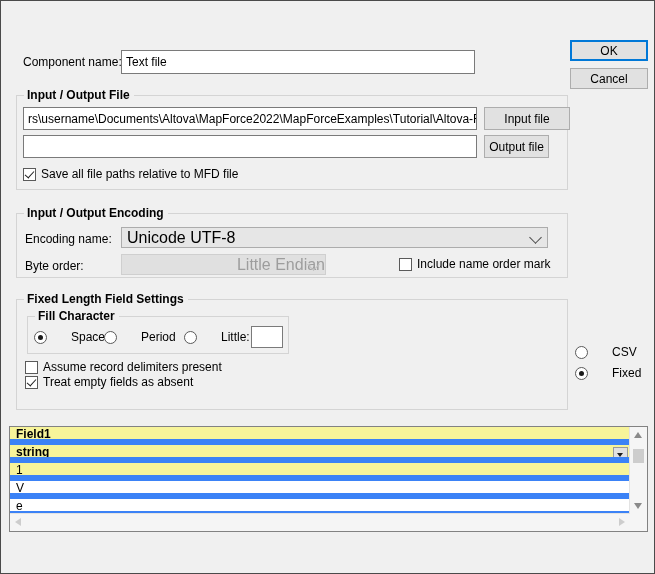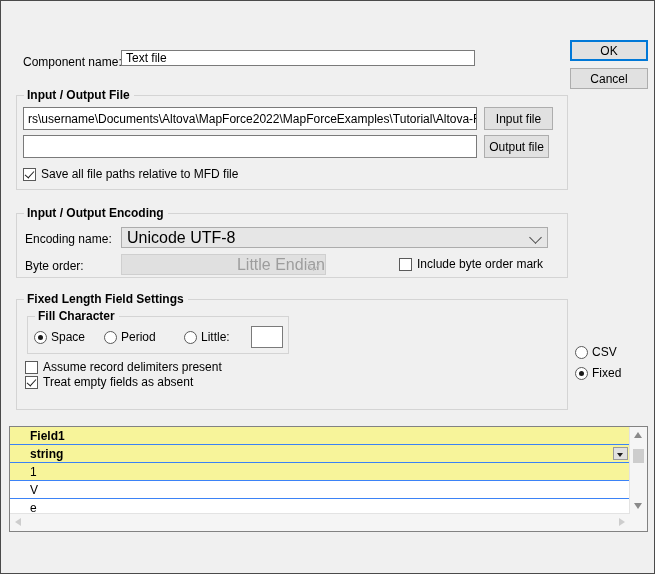--- a/index.html
+++ b/index.html
@@ -155,20 +155,21 @@
     transform: rotate(42deg);
   }
 
   
   .rad {
     position: absolute;
     display: flex;
     align-items: center;
     white-space: nowrap;
     font-size: 12px;
+    gap: 20px;
   }
   .rad .circ {
     width: 13px; height: 13px;
     box-sizing: border-box;
     border: 1px solid #5a5a5a;
     border-radius: 50%;
     background: #ffffff;
     margin-right: 4px;
     position: relative;
     flex: 0 0 auto;
@@ -234,25 +235,24 @@
   .grid-rows {
     position: absolute;
     left: 0; top: 0;
     right: 17px;
     bottom: 17px;
   }
   .grid-row {
     position: relative;
     box-sizing: border-box;
     height: 18px;
-    border-bottom: 1px solid #3b82f6;
-    background: #ffffff;
-    display: flex;
-    align-items: center;
-    padding-left: 20px;
+    border-bottom: 6px solid #3b82f6;
+    background: #ffffff;
+    display: flex;
+    padding-left: 6px;
     font-size: 12px;
     color: #000;
     overflow: hidden;
     white-space: nowrap;
   }
   .grid-row.hl { background: #f7f49a; }
   .grid-row.bold { font-weight: bold; }
   .grid-row .cell-combo {
     position: absolute;
     right: 2px; top: 2px;
@@ -332,27 +332,27 @@
 
 <div class="window">
 
 
   <div class="dialog-body">
 
     <div class="btn focused" style="left:569px; top:39px; width:78px; height:21px;">OK</div>
     <div class="btn" style="left:569px; top:67px; width:78px; height:21px;">Cancel</div>
 
     <div class="lbl" style="left:22px; top:54px;">Component name:</div>
-    <div class="textbox" style="left:120px; top:49px; width:354px; height:16px;">Text file</div>
+    <div class="textbox" style="left:120px; top:49px; width:354px; height:24px;">Text file</div>
 
     <div class="group" style="left:15px; top:94px; width:552px; height:95px;">
       <div class="group-title">Input / Output File</div>
     </div>
     <div class="textbox" style="left:22px; top:106px; width:454px; height:23px;">rs\username\Documents\Altova\MapForce2022\MapForceExamples\Tutorial\Altova-FLF.txt</div>
-    <div class="btn" style="left:483px; top:106px; width:69px; height:23px;">Input file</div>
+    <div class="btn" style="left:483px; top:106px; width:86px; height:23px;">Input file</div>
     <div class="textbox" style="left:22px; top:134px; width:454px; height:23px;"></div>
     <div class="btn" style="left:483px; top:134px; width:65px; height:23px;">Output file</div>
     <div class="chk checked" style="left:22px; top:166px;">
       <span class="box"></span>
       <span>Save all file paths relative to MFD file</span>
     </div>
 
     <div class="group" style="left:15px; top:212px; width:552px; height:65px;">
       <div class="group-title">Input / Output Encoding</div>
     </div>
@@ -361,21 +361,21 @@
       <span>Unicode UTF-8</span>
       <span class="arrow"></span>
     </div>
     <div class="lbl" style="left:24px; top:258px;">Byte order:</div>
     <div class="combo chev disabled" style="left:120px; top:253px; width:205px; height:21px;justify-content:flex-end;">
       <span>Little Endian</span>
       <span class="arrow"></span>
     </div>
     <div class="chk" style="left:398px; top:256px;">
       <span class="box"></span>
-      <span>Include byte order mark</span>
+      <span>Include name order mark</span>
     </div>
 
     <div class="group" style="left:15px; top:298px; width:552px; height:111px;">
       <div class="group-title">Fixed Length Field Settings</div>
     </div>
 
     <div class="group" style="left:26px; top:315px; width:262px; height:38px;">
       <div class="group-title">Fill Character</div>
     </div>
     <div class="rad selected" style="left:33px; top:329px;">

